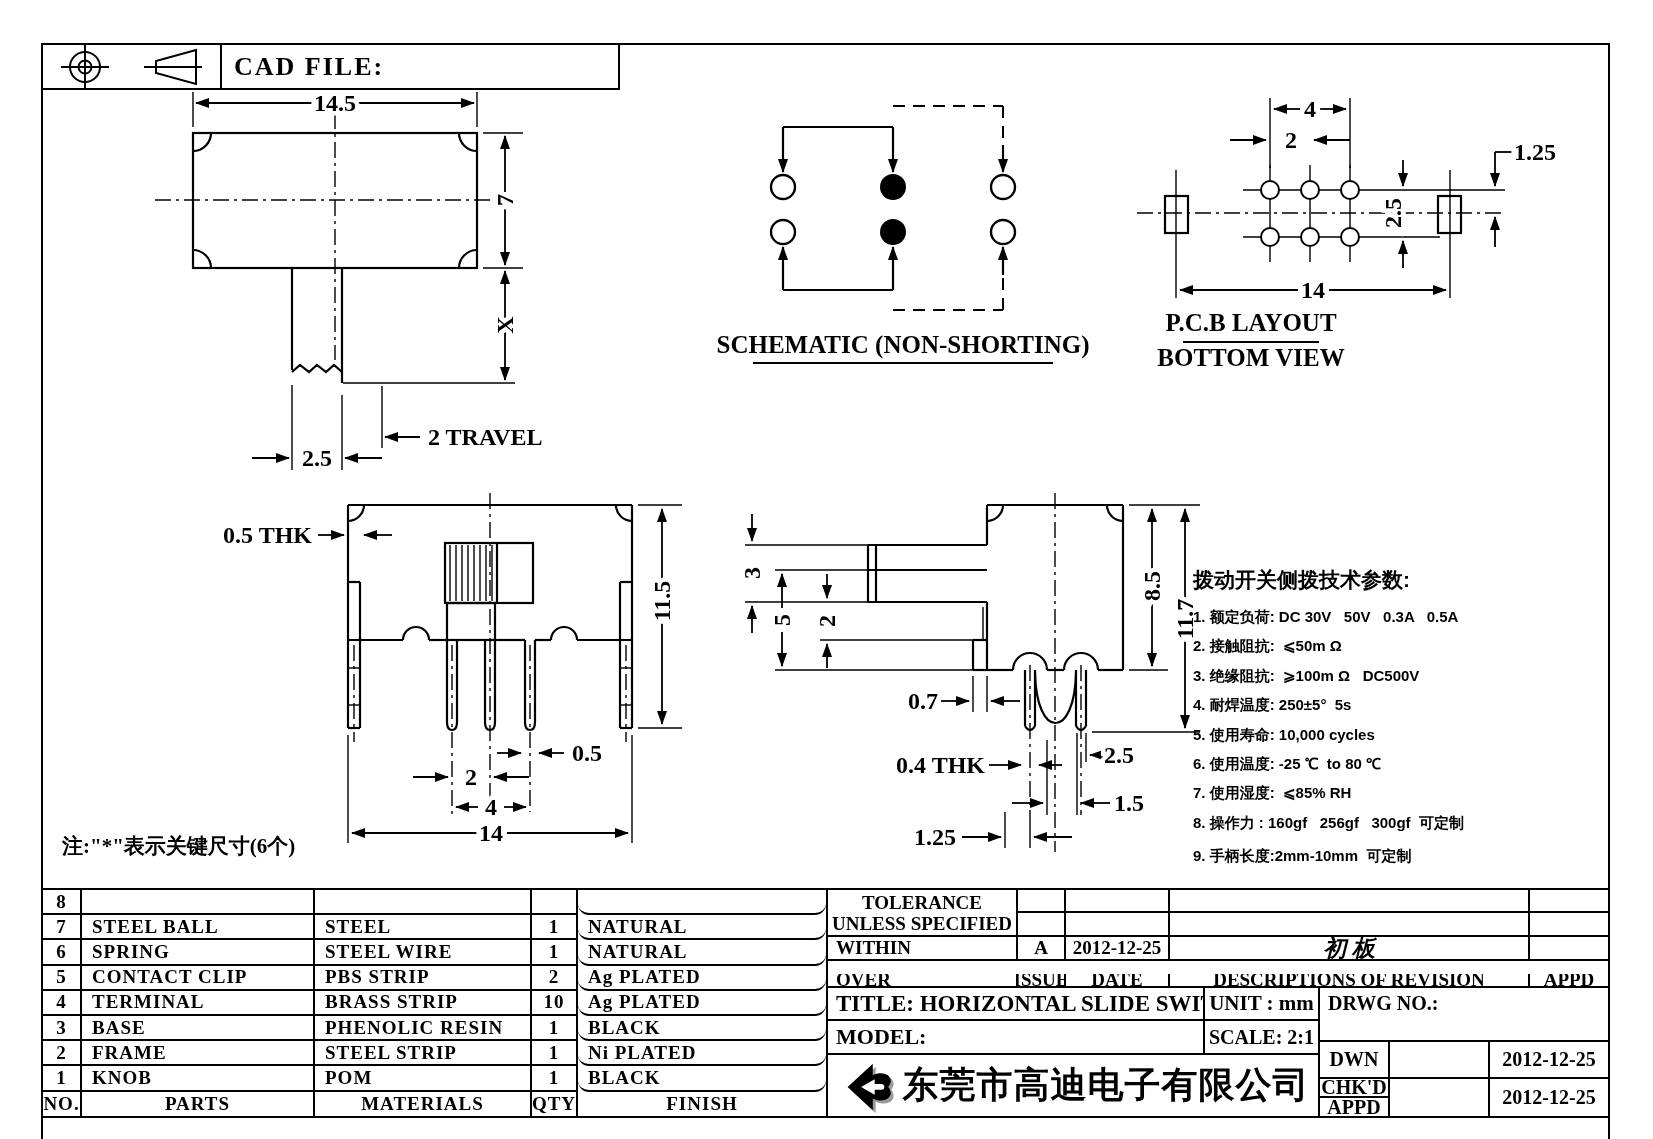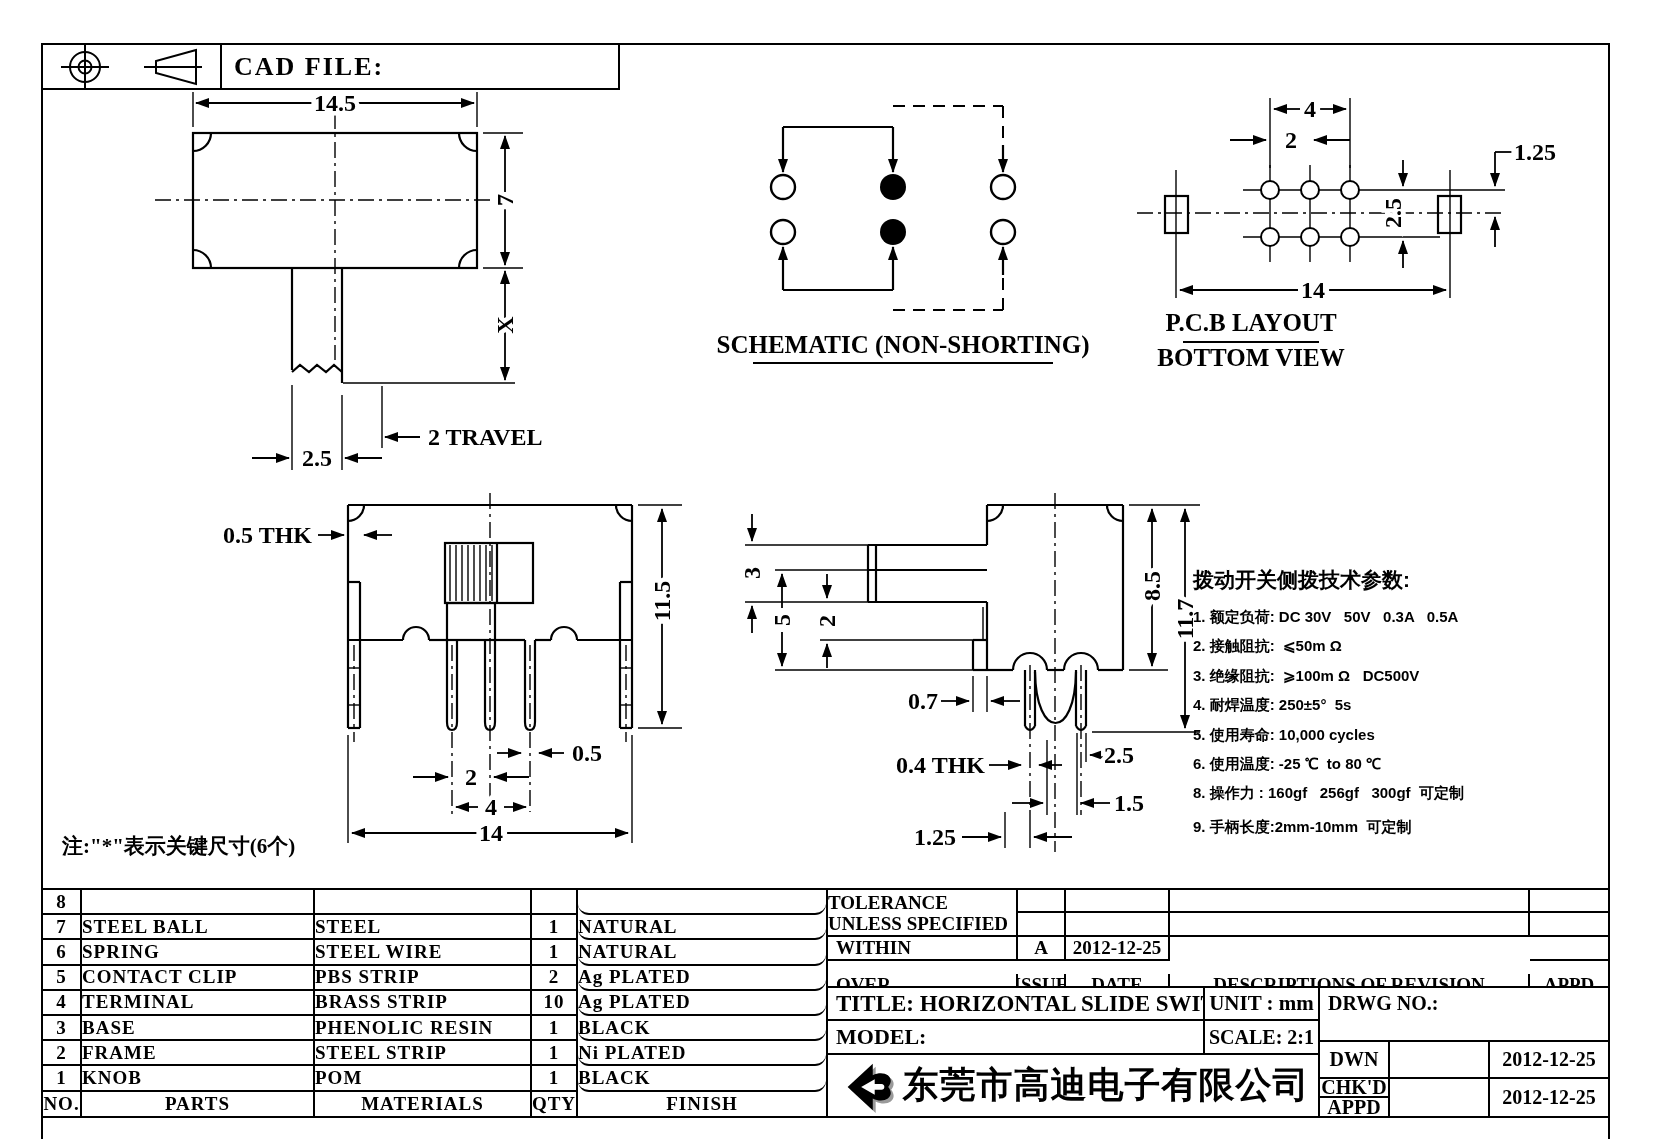--- a/index.html
+++ b/index.html
@@ -33,30 +33,30 @@
   .sp-item{font-weight:bold;font-size:15px;line-height:29.4px;white-space:pre;}
   
   .ptable{left:41px;top:888px;width:787px;height:230px;border:2px solid #000;
           box-sizing:border-box;display:grid;
           grid-template-columns:39px 233px 217px 46px 1fr;
           grid-template-rows:repeat(8,25.2px) 1fr;}
   .pc{border-right:2px solid #000;border-bottom:2px solid #000;box-sizing:border-box;
       font:bold 19px "Liberation Serif",serif;display:flex;align-items:center;
       overflow:hidden;white-space:nowrap;letter-spacing:1px;}
   .pc.ctr{justify-content:center;}
-  .pc.pad{}
+  .pc.pad{padding-left:10px;}
   .pc.lr{border-right:none;border-radius:11px;}
   .pc.lb{border-bottom:none;}
   
   .rev{left:826px;top:888px;width:784px;height:100px;border:2px solid #000;
        box-sizing:border-box;display:grid;
        grid-template-columns:190px 48px 104px 360px 1fr;
        grid-template-rows:23px 24px 24px 1fr;}
   .rc{border-right:2px solid #000;border-bottom:2px solid #000;box-sizing:border-box;
-      font:bold 19px "Liberation Serif",serif;display:flex;
+      font:bold 19px "Liberation Serif",serif;display:flex;align-items:center;
       justify-content:center;overflow:hidden;white-space:nowrap;}
   .rc.lr{border-right:none;} .rc.lb{border-bottom:none;margin-top:13px;}
   .rc.lft{justify-content:flex-start;padding-left:8px;}
   .tolc{grid-area:1/1/3/2;flex-direction:column;line-height:21px;}
   
   .tb{left:826px;top:986px;width:784px;height:132px;border:2px solid #000;
       box-sizing:border-box;display:grid;
       grid-template-columns:377px 115px 70px 100px 1fr;
       grid-template-rows:33px 21px 13px 24px 19px 1fr;}
   .tc{border-right:2px solid #000;border-bottom:2px solid #000;box-sizing:border-box;
@@ -385,20 +385,21 @@
   </svg>
 
   <div class="abs specs">
     <div class="sp-title">拨动开关侧拨技术参数:</div>
     <div class="sp-item">1. 额定负荷: DC 30V   50V   0.3A   0.5A</div>
     <div class="sp-item">2. 接触阻抗:  ⩽50m Ω</div>
     <div class="sp-item">3. 绝缘阻抗:  ⩾100m Ω   DC500V</div>
     <div class="sp-item">4. 耐焊温度: 250±5°  5s</div>
     <div class="sp-item">5. 使用寿命: 10,000 cycles</div>
     <div class="sp-item">6. 使用温度: -25 ℃  to 80 ℃</div>
+    <div class="sp-item">7. 使用湿度:  ⩽85% RH</div>
     <div class="sp-item">8. 操作力 : 160gf   256gf   300gf  可定制</div>
     <div class="sp-item" style="margin-top:4px">9. 手柄长度:2mm-10mm  可定制</div>
   </div>
 
   <div class="abs ptable">
     <div class="pc ctr">8</div>
     <div class="pc pad"></div>
     <div class="pc pad"></div>
     <div class="pc ctr"></div>
     <div class="pc pad lr"></div>
@@ -461,20 +462,21 @@
     <div class="rc" style="grid-area:1/3/2/4"></div>
     <div class="rc" style="grid-area:1/4/2/5"></div>
     <div class="rc lr" style="grid-area:1/5/2/6"></div>
     <div class="rc" style="grid-area:2/2/3/3"></div>
     <div class="rc" style="grid-area:2/3/3/4"></div>
     <div class="rc" style="grid-area:2/4/3/5"></div>
     <div class="rc lr" style="grid-area:2/5/3/6"></div>
     <div class="rc lft" style="grid-area:3/1/4/2">WITHIN</div>
     <div class="rc" style="grid-area:3/2/4/3">A</div>
     <div class="rc" style="grid-area:3/3/4/4">2012-12-25</div>
+    <div class="rc" style="grid-area:3/4/4/5;font-size:23px;font-family:'Liberation Serif',serif;font-style:italic">初 板</div>
     <div class="rc lr" style="grid-area:3/5/4/6"></div>
     <div class="rc lft lb" style="grid-area:4/1/5/2">OVER</div>
     <div class="rc lb" style="grid-area:4/2/5/3">ISSUE</div>
     <div class="rc lb" style="grid-area:4/3/5/4">DATE</div>
     <div class="rc lb" style="grid-area:4/4/5/5">DESCRIPTIONS OF REVISION</div>
     <div class="rc lb lr" style="grid-area:4/5/5/6">APPD</div>
   </div>
 
   <div class="abs tb">
     <div class="tc lft" style="grid-area:1/1/2/2;font-size:23px">TITLE: HORIZONTAL SLIDE SWITCH</div>

